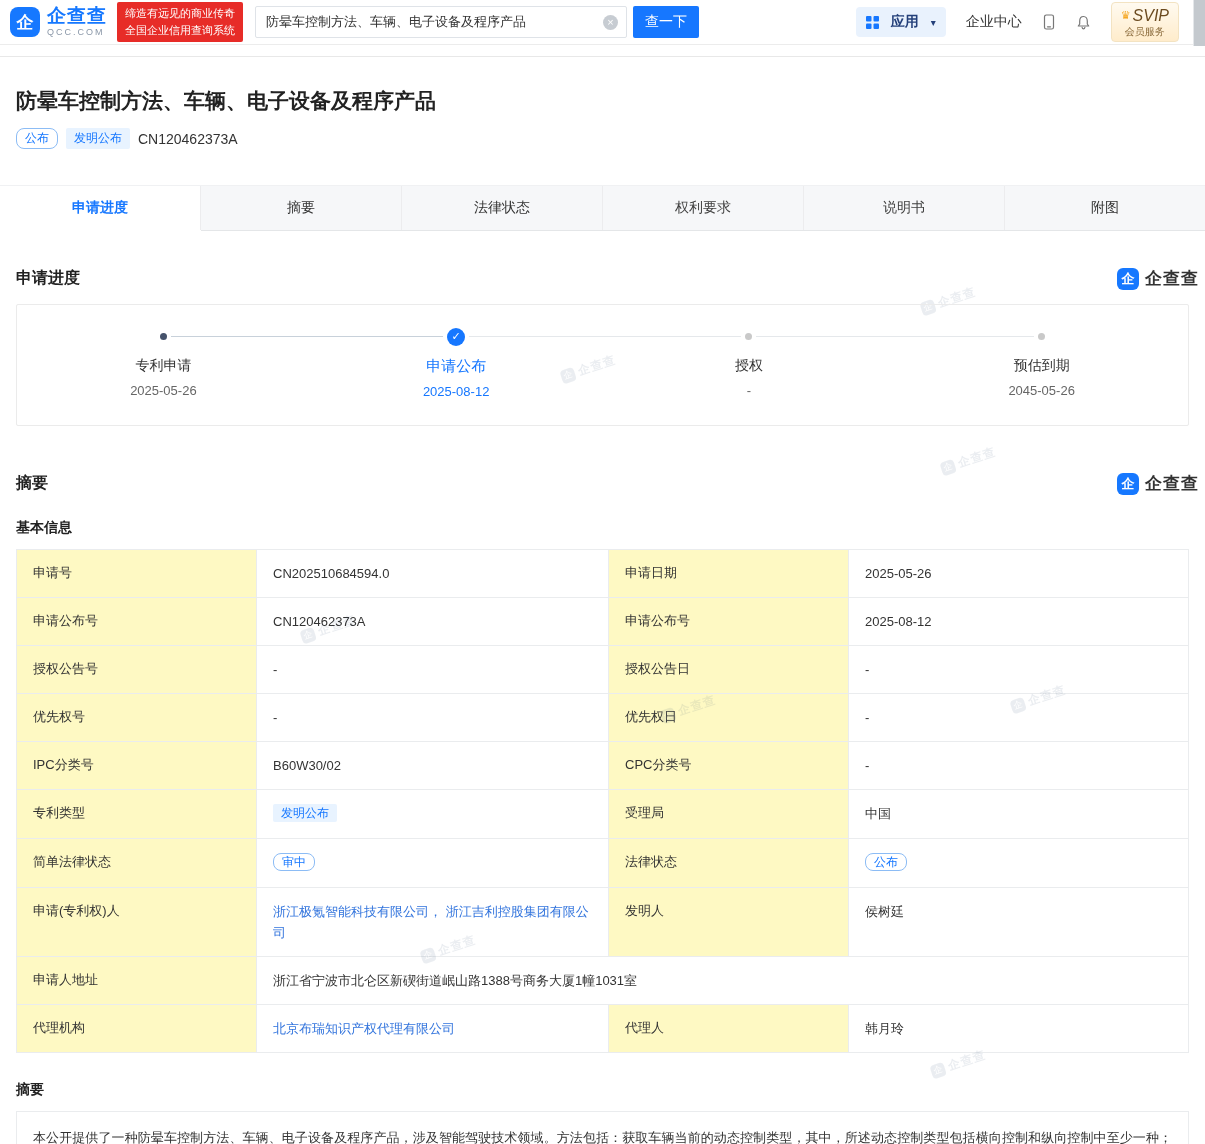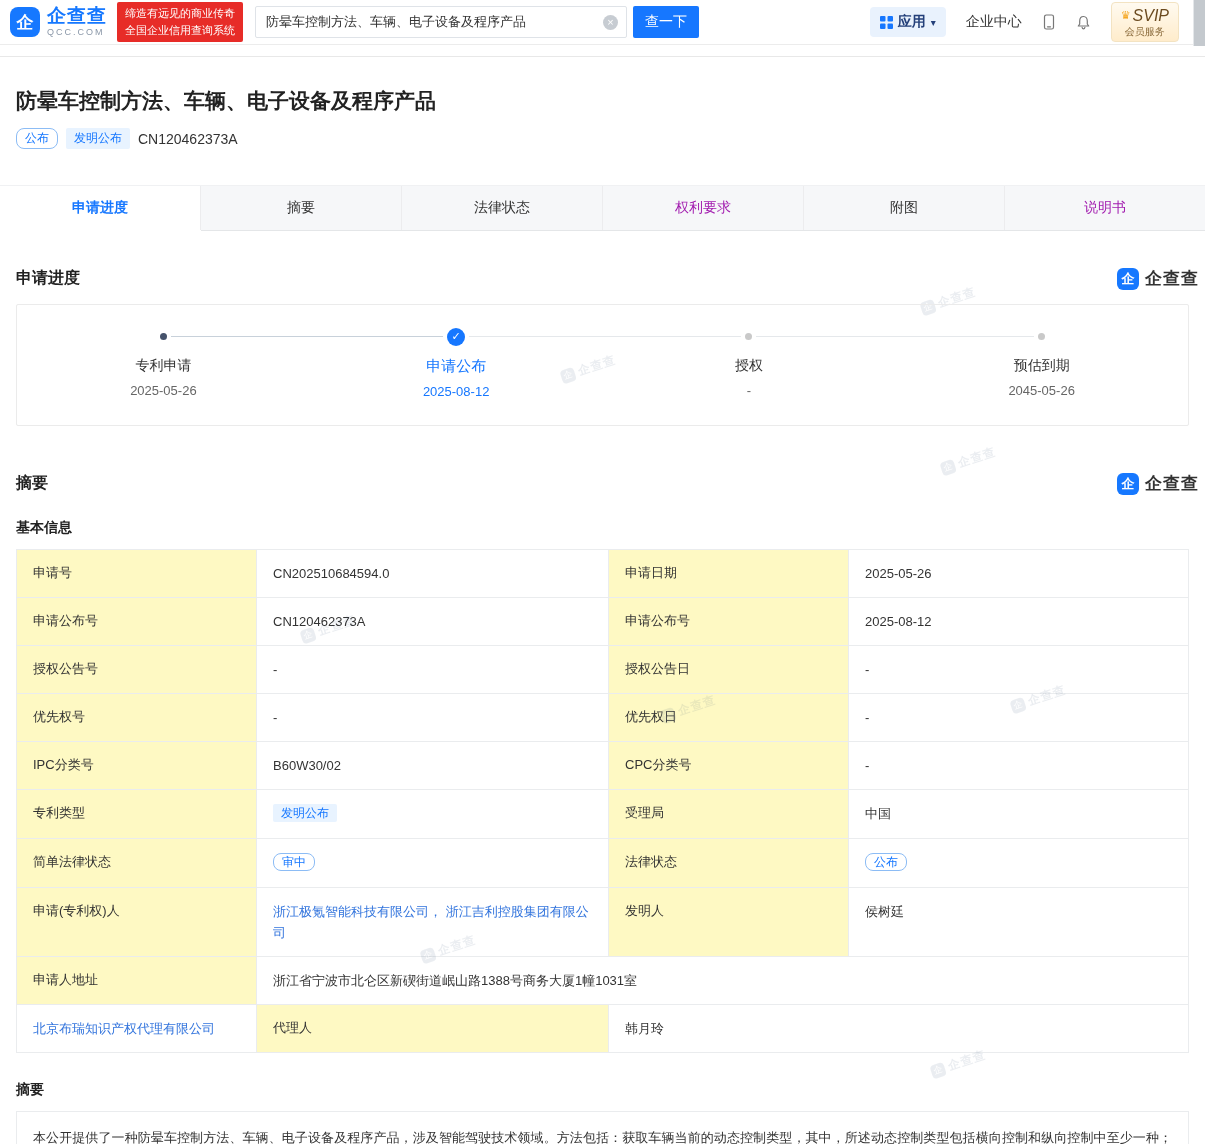--- a/index.html
+++ b/index.html
@@ -22,21 +22,21 @@
   .search-wrap { display:flex; align-items:center; margin-left:12px; }
   .search-box { position:relative; width:372px; height:32px; border:1px solid #dfe3e8;
                 border-radius:2px; display:flex; align-items:center; background:#fff; }
   .search-box input { border:none; outline:none; flex:1; height:100%; padding:0 28px 0 10px;
                       font-size:13px; color:#333; font-family:inherit; background:transparent; }
   .clear-ic { position:absolute; right:8px; width:15px; height:15px; border-radius:50%;
               background:#c7ccd2; color:#fff; font-size:11px; line-height:14px; text-align:center; cursor:pointer; }
   .search-btn { margin-left:6px; width:66px; height:32px; background:#1677ff; color:#fff;
                 border:none; border-radius:2px; font-size:14px; cursor:pointer; font-family:inherit; }
   .top-right { margin-left:auto; display:flex; align-items:center; gap:20px; }
-  .app-btn { display:flex; align-items:center; gap:5px; background:#e9f2fd; border-radius:4px;
+  .app-btn { display:flex; align-items:center; gap:12px; background:#e9f2fd; border-radius:4px;
              padding:6px 10px; cursor:pointer; }
   .app-btn .lbl { font-size:14px; color:#24407a; font-weight:600; }
   .app-btn .caret { font-size:10px; color:#24407a; }
   .ent-link { font-size:14px; color:#333; cursor:pointer; }
   .ic-btn { display:flex; align-items:center; cursor:pointer; }
   .svip { display:flex; flex-direction:column; align-items:center; padding:3px 9px;
           border-radius:4px; background:linear-gradient(180deg,#fffaf0,#ffeccb);
           border:1px solid #f3e3c2; cursor:pointer; line-height:1.2; }
   .svip-top { display:flex; align-items:center; gap:2px; }
   .svip-crown { color:#f5a623; font-size:11px; }
@@ -51,21 +51,21 @@
                  padding:1px 8px; border-radius:8px; }
   .tag-solid { background:#e8f3ff; color:#1677ff; font-size:12px; padding:2px 8px; border-radius:2px; }
   .pub-num { font-size:14px; color:#333; }
   
   .tabs { margin:36px -16px 0; display:flex; background:#f6f7f9;
           border-top:1px solid #f0f1f3; border-bottom:1px solid #e4e6e8; }
   .tab { flex:1; height:44px; display:flex; align-items:center; justify-content:center;
          font-size:14px; color:#333; border-right:1px solid #ececee; cursor:pointer; }
   .tab:last-child { border-right:none; }
   .tab.active { background:#fff; color:#1677ff; font-weight:700; box-shadow:0 1px 0 #fff; }
-  .tab.disabled { color:#a21caf; }
+  .tab.disabled { color:#404040; }
   
   .sec-head { margin-top:36px; display:flex; align-items:center; justify-content:space-between; }
   .sec-title { font-size:16px; font-weight:700; color:#222; }
   .qcc-mark { display:flex; align-items:center; gap:6px; margin-right:-10px; }
   .qcc-mark .ic { width:22px; height:22px; border-radius:6px; background:#1678ff; color:#fff;
                   font-size:13px; font-weight:700; display:flex; align-items:center; justify-content:center; }
   .qcc-mark .tx { font-size:17px; font-weight:700; color:#333; letter-spacing:1px; }
   
   .timeline-card { margin-top:14px; border:1px solid #ebebeb; border-radius:2px; position:relative;
                    padding:23px 0 26px; }
@@ -209,22 +209,22 @@
     <span class="tag-outline">公布</span>
     <span class="tag-solid">发明公布</span>
     <span class="pub-num">CN120462373A</span>
   </div>
 
   <nav class="tabs">
     <div class="tab active">申请进度</div>
     <div class="tab">摘要</div>
     <div class="tab">法律状态</div>
     <div class="tab disabled">权利要求</div>
+    <div class="tab disabled">说明书</div>
     <div class="tab">附图</div>
-    <div class="tab disabled">说明书</div>
   </nav>
 
   <div class="sec-head">
     <span class="sec-title">申请进度</span>
     <span class="qcc-mark">
       <span class="ic">企</span>
       <span class="tx">企查查</span>
     </span>
   </div>
 
@@ -331,20 +331,21 @@
         <span class="lnk">浙江极氪智能科技有限公司</span><span class="lnk">，</span> <span class="lnk">浙江吉利控股集团有限公司</span>
       </div>
       <div class="tl">发明人</div>
       <div class="tv">侯树廷</div>
     </div>
     <div class="trow">
       <div class="tl">申请人地址</div>
       <div class="tv full-val">浙江省宁波市北仑区新碶街道岷山路1388号商务大厦1幢1031室</div>
     </div>
     <div class="trow">
+      <div class="tl">代理机构</div>
       <div class="tv">
         <span class="lnk">北京布瑞知识产权代理有限公司</span>
       </div>
       <div class="tl">代理人</div>
       <div class="tv">韩月玲</div>
     </div>
   </div>
 
   <div class="sub-title" style="margin-top:28px;">摘要</div>
   <div class="abstract-box">本公开提供了一种防晕车控制方法、车辆、电子设备及程序产品，涉及智能驾驶技术领域。方法包括：获取车辆当前的动态控制类型，其中，所述动态控制类型包括横向控制和纵向控制中至少一种；获取所述动态控制类型对应的阻尼控制策略，其中，阻尼控制策略用于指示所述车辆在目标方向的阻尼调整方式，所述阻尼调整方式用于降低所述车辆在所述动态控制类型下的晕车感；根据所述阻尼控制策略控制所述车辆行驶。本公开用以防止用户乘坐车辆时晕车。</div>

